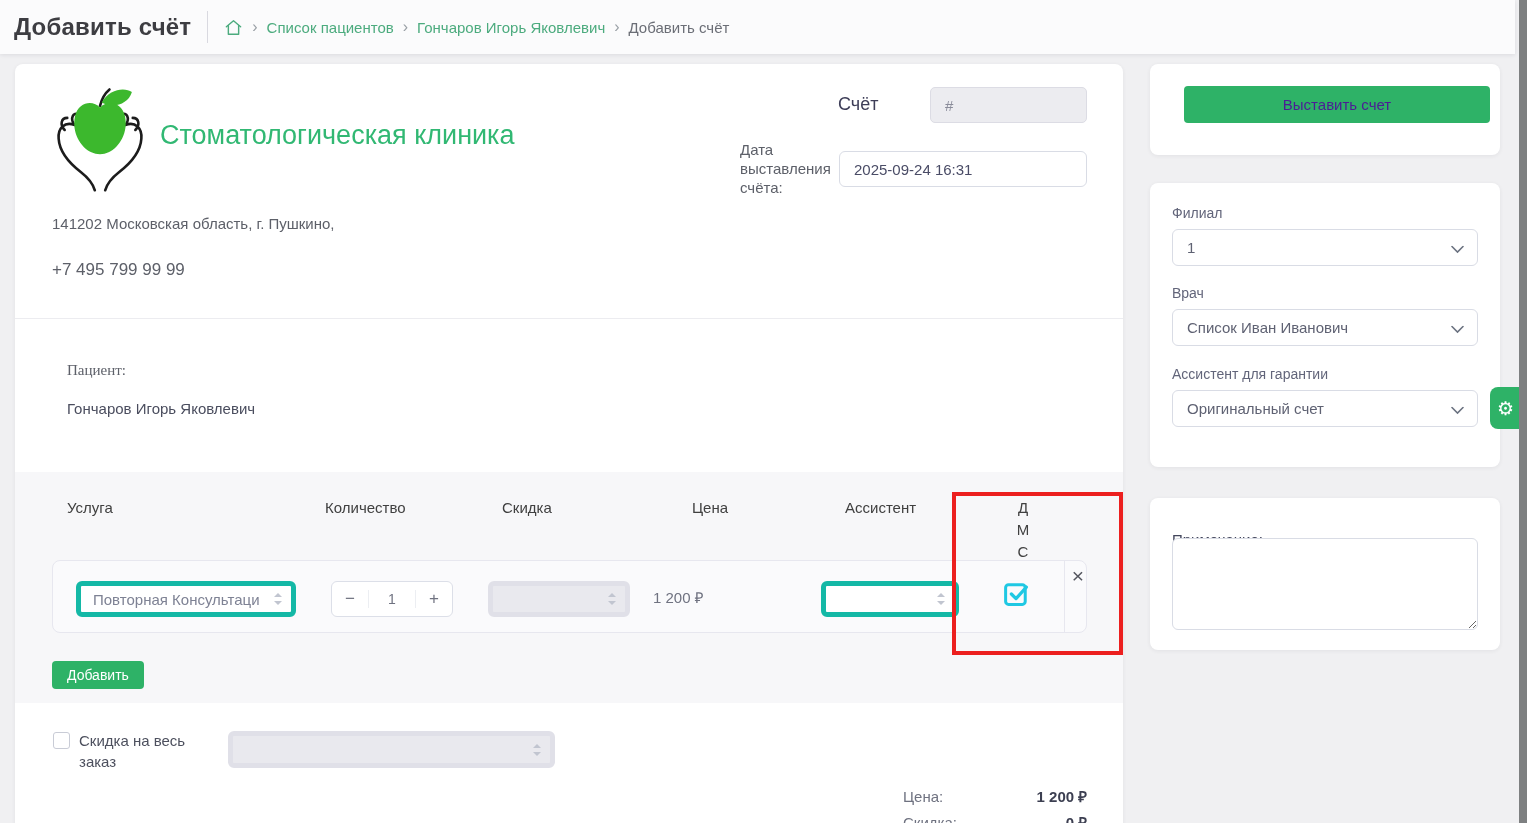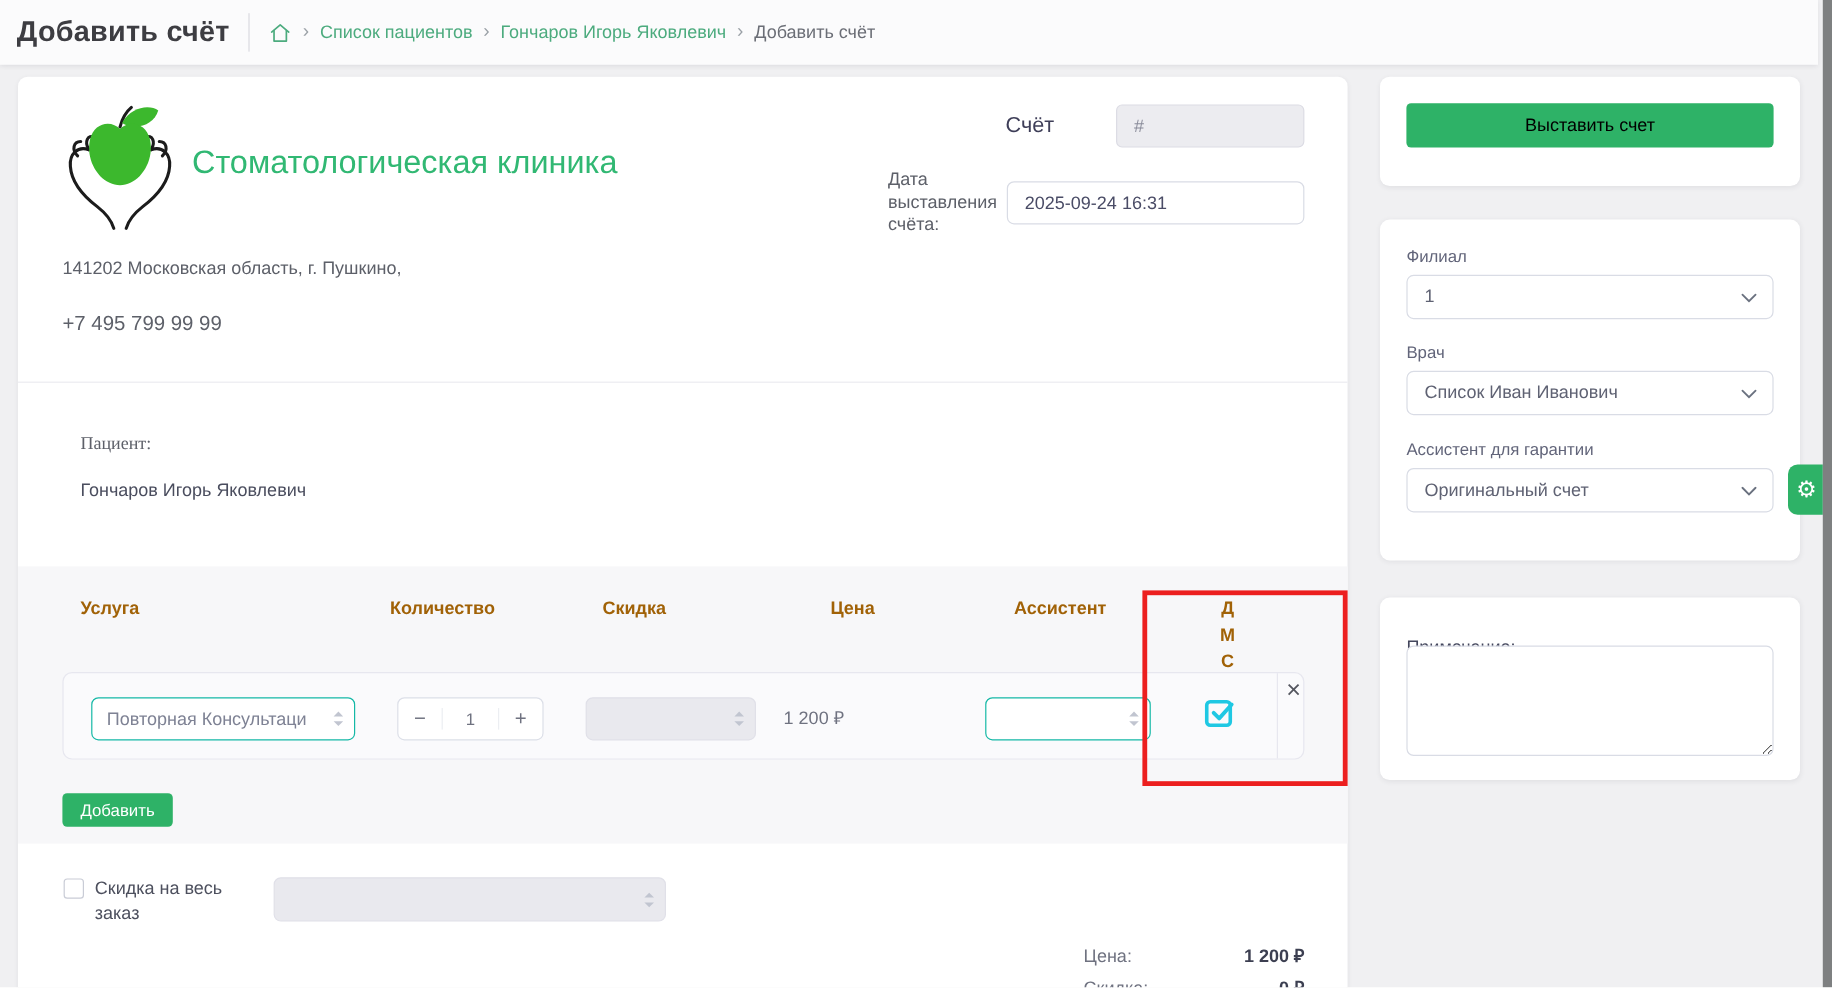--- a/index.html
+++ b/index.html
@@ -34,28 +34,28 @@
                 border:1px solid #d9dce5; border-radius:6px; color:#4a4c66; font-size:15px;
                 padding:0 14px; font-family:inherit; }
 
   .divider-h { position:absolute; left:0; width:1108px; height:1px; background:#ececf0; }
 
   .patient-label { position:absolute; left:52px; top:298px; font-size:15px; color:#5d6069;font-family:Liberation Serif, serif; }
   .patient-name  { position:absolute; left:52px; top:336px; font-size:15px; color:#4a4d5e; }
 
   
   .services { position:absolute; left:0; top:408px; width:1108px; height:231px; background:#f7f7f9; }
-  .col-h { position:absolute; top:27px; font-size:15px; color:#a16207;font-weight:bold; }
+  .col-h { position:absolute; top:27px; font-size:15px; color:#404040; }
   .col-h.c0 { left:52px; } .col-h.c1 { left:310px; } .col-h.c2 { left:487px; }
   .col-h.c3 { left:629px;margin-left:48px; } .col-h.c4 { left:830px; }
   .col-h.c5 { left:1000px; width:16px; word-break:break-all; line-height:22px; text-align:center; top:25px; }
 
   .row-wrap { position:absolute; left:37px; top:88px; width:1035px; height:73px;
               background:#fafafc; border:1px solid #e7e7ef; border-radius:8px; }
-  .sel { position:relative; height:36px; background:#fff; border:1px solid #14b8a6; border-radius:6px;
+  .sel { position:relative; height:36px; background:#fff; border:5px solid #14b8a6; border-radius:6px;
          font-size:15px; color:#7e8294; display:flex; align-items:center; padding:0 26px 0 12px;
          white-space:nowrap; overflow:hidden; cursor:pointer; }
   .sel.disabled { background:#e9e9ee; border-color:#e0e0e8; cursor:default; }
   .sel-arrows { position:absolute; right:9px; top:50%; width:8px; height:12px; transform:translateY(-50%); }
   .sel-arrows::before { content:""; position:absolute; top:0; left:0;
         border-left:4px solid transparent; border-right:4px solid transparent; border-bottom:4px solid #c1c5d0; }
   .sel-arrows::after  { content:""; position:absolute; bottom:0; left:0;
         border-left:4px solid transparent; border-right:4px solid transparent; border-top:4px solid #c1c5d0; }
 
   .service-sel   { position:absolute; left:23px;  top:20px; width:220px; }
@@ -89,22 +89,22 @@
   
   .dms-highlight { position:absolute; left:952px; top:492px; width:171px; height:163px;
                    border:4px solid #ec1f1f; z-index:20; pointer-events:none; }
 
   
   .side-card { position:absolute; left:1150px; width:350px; background:#fff; border-radius:8px;
                box-shadow:0 1px 4px rgba(40,40,60,.07); }
   .card-submit { top:64px;  height:91px; }
   .card-fields { top:183px; height:284px; }
   .card-note   { top:498px; height:152px; }
-  .submit-btn { position:absolute; left:22px; top:22px; width:306px; height:37px; background:#2eb267;
-                border:none; border-radius:4px; color:#000000; font-size:15px; font-family:inherit; cursor:pointer; }
+  .submit-btn { position:absolute; left:34px; top:22px; width:306px; height:37px; background:#2eb267;
+                border:none; border-radius:4px; color:#4c1d95; font-size:15px; font-family:inherit; cursor:pointer; }
   .fld-label { position:absolute; left:22px; font-size:14px; color:#62657a; }
   .fld-sel { position:absolute; left:22px; width:306px; height:37px; background:#fff;
              border:1px solid #d9dce5; border-radius:6px; display:flex; align-items:center;
              padding:0 34px 0 14px; font-size:15px; color:#5f6273; cursor:pointer; }
   .chev { position:absolute; right:13px; top:50%; transform:translateY(-50%); }
   .note-label { position:absolute; left:22px; top:33px; font-size:15px; color:#43465c; }
   .note-area { position:absolute; left:22px; top:40px; width:306px; height:92px; border:1px solid #d9dce5;
                border-radius:6px; resize:both; font-family:inherit; font-size:14px; padding:8px; color:#4a4c66; }
 
   

